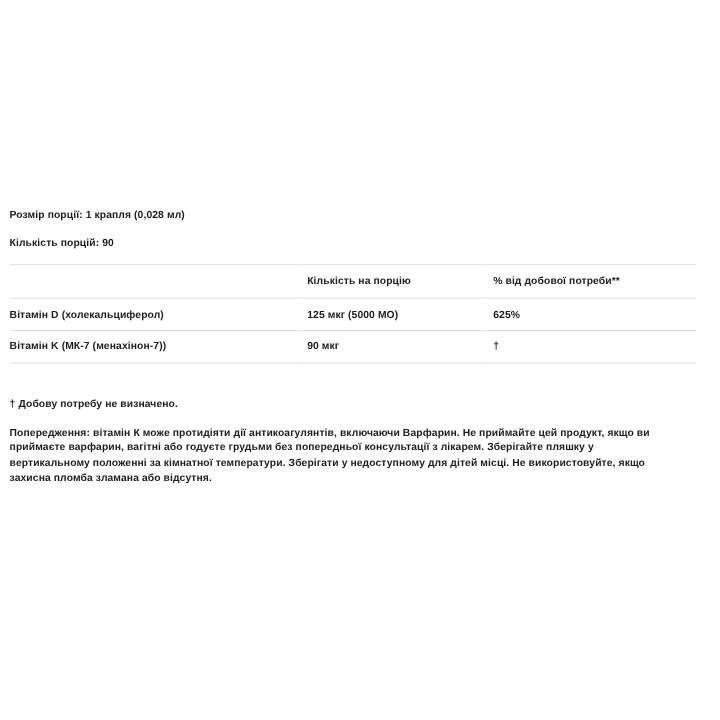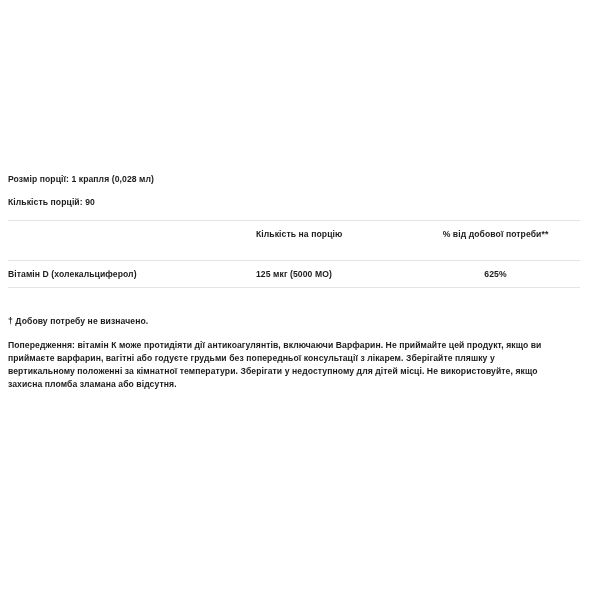--- a/index.html
+++ b/index.html
@@ -58,29 +58,29 @@
     padding: 7.5px 0 7.5px 0;
     vertical-align: middle;
     color: #1c1c1c;
     line-height: 1.25;
   }
 
   .facts-table thead th {
     border-top: 1px solid #e4e4e4;
     border-bottom: 1px solid #e4e4e4;
     padding-top: 8px;
-    padding-bottom: 20px;
+    padding-bottom: 8px;
   }
   .facts-table tbody tr td {
     border-bottom: 1px solid #e4e4e4;
   }
 
   .facts-table .col-name { padding-left: 0; margin-left: 40px; }
   .facts-table .col-amount { padding-left: 0; }
-  .facts-table .col-dv { padding-left: 0; text-align: center; }
+  .facts-table .col-dv { padding-left: 0; }
 
   
   .facts-table th.col-amount,
   .facts-table td.col-amount { padding-left: 8px; }
   .facts-table th.col-dv,
   .facts-table td.col-dv { padding-left: 8px; }
 
   
   .note {
     font-size: 8.6px;
@@ -119,20 +119,25 @@
         <th class="col-amount">Кількість на порцію</th>
         <th class="col-dv">% від добової потреби**</th>
       </tr>
     </thead>
     <tbody>
       <tr>
         <td class="col-name">Вітамін D (холекальциферол)</td>
         <td class="col-amount">125 мкг (5000 МО)</td>
         <td class="col-dv">625%</td>
       </tr>
+      <tr>
+        <td class="col-name">Вітамін K (МК-7 (менахінон-7))</td>
+        <td class="col-amount">90 мкг</td>
+        <td class="col-dv">†</td>
+      </tr>
     </tbody>
   </table>
 
   <p class="note first-note">† Добову потребу не визначено.</p>
 
 
 
   <p class="note warning">Попередження: вітамін К може протидіяти дії антикоагулянтів, включаючи Варфарин. Не приймайте цей продукт, якщо ви приймаєте варфарин, вагітні або годуєте грудьми без попередньої консультації з лікарем. Зберігайте пляшку у вертикальному положенні за кімнатної температури. Зберігати у недоступному для дітей місці. Не використовуйте, якщо захисна пломба зламана або відсутня.</p>
 
 </div>

